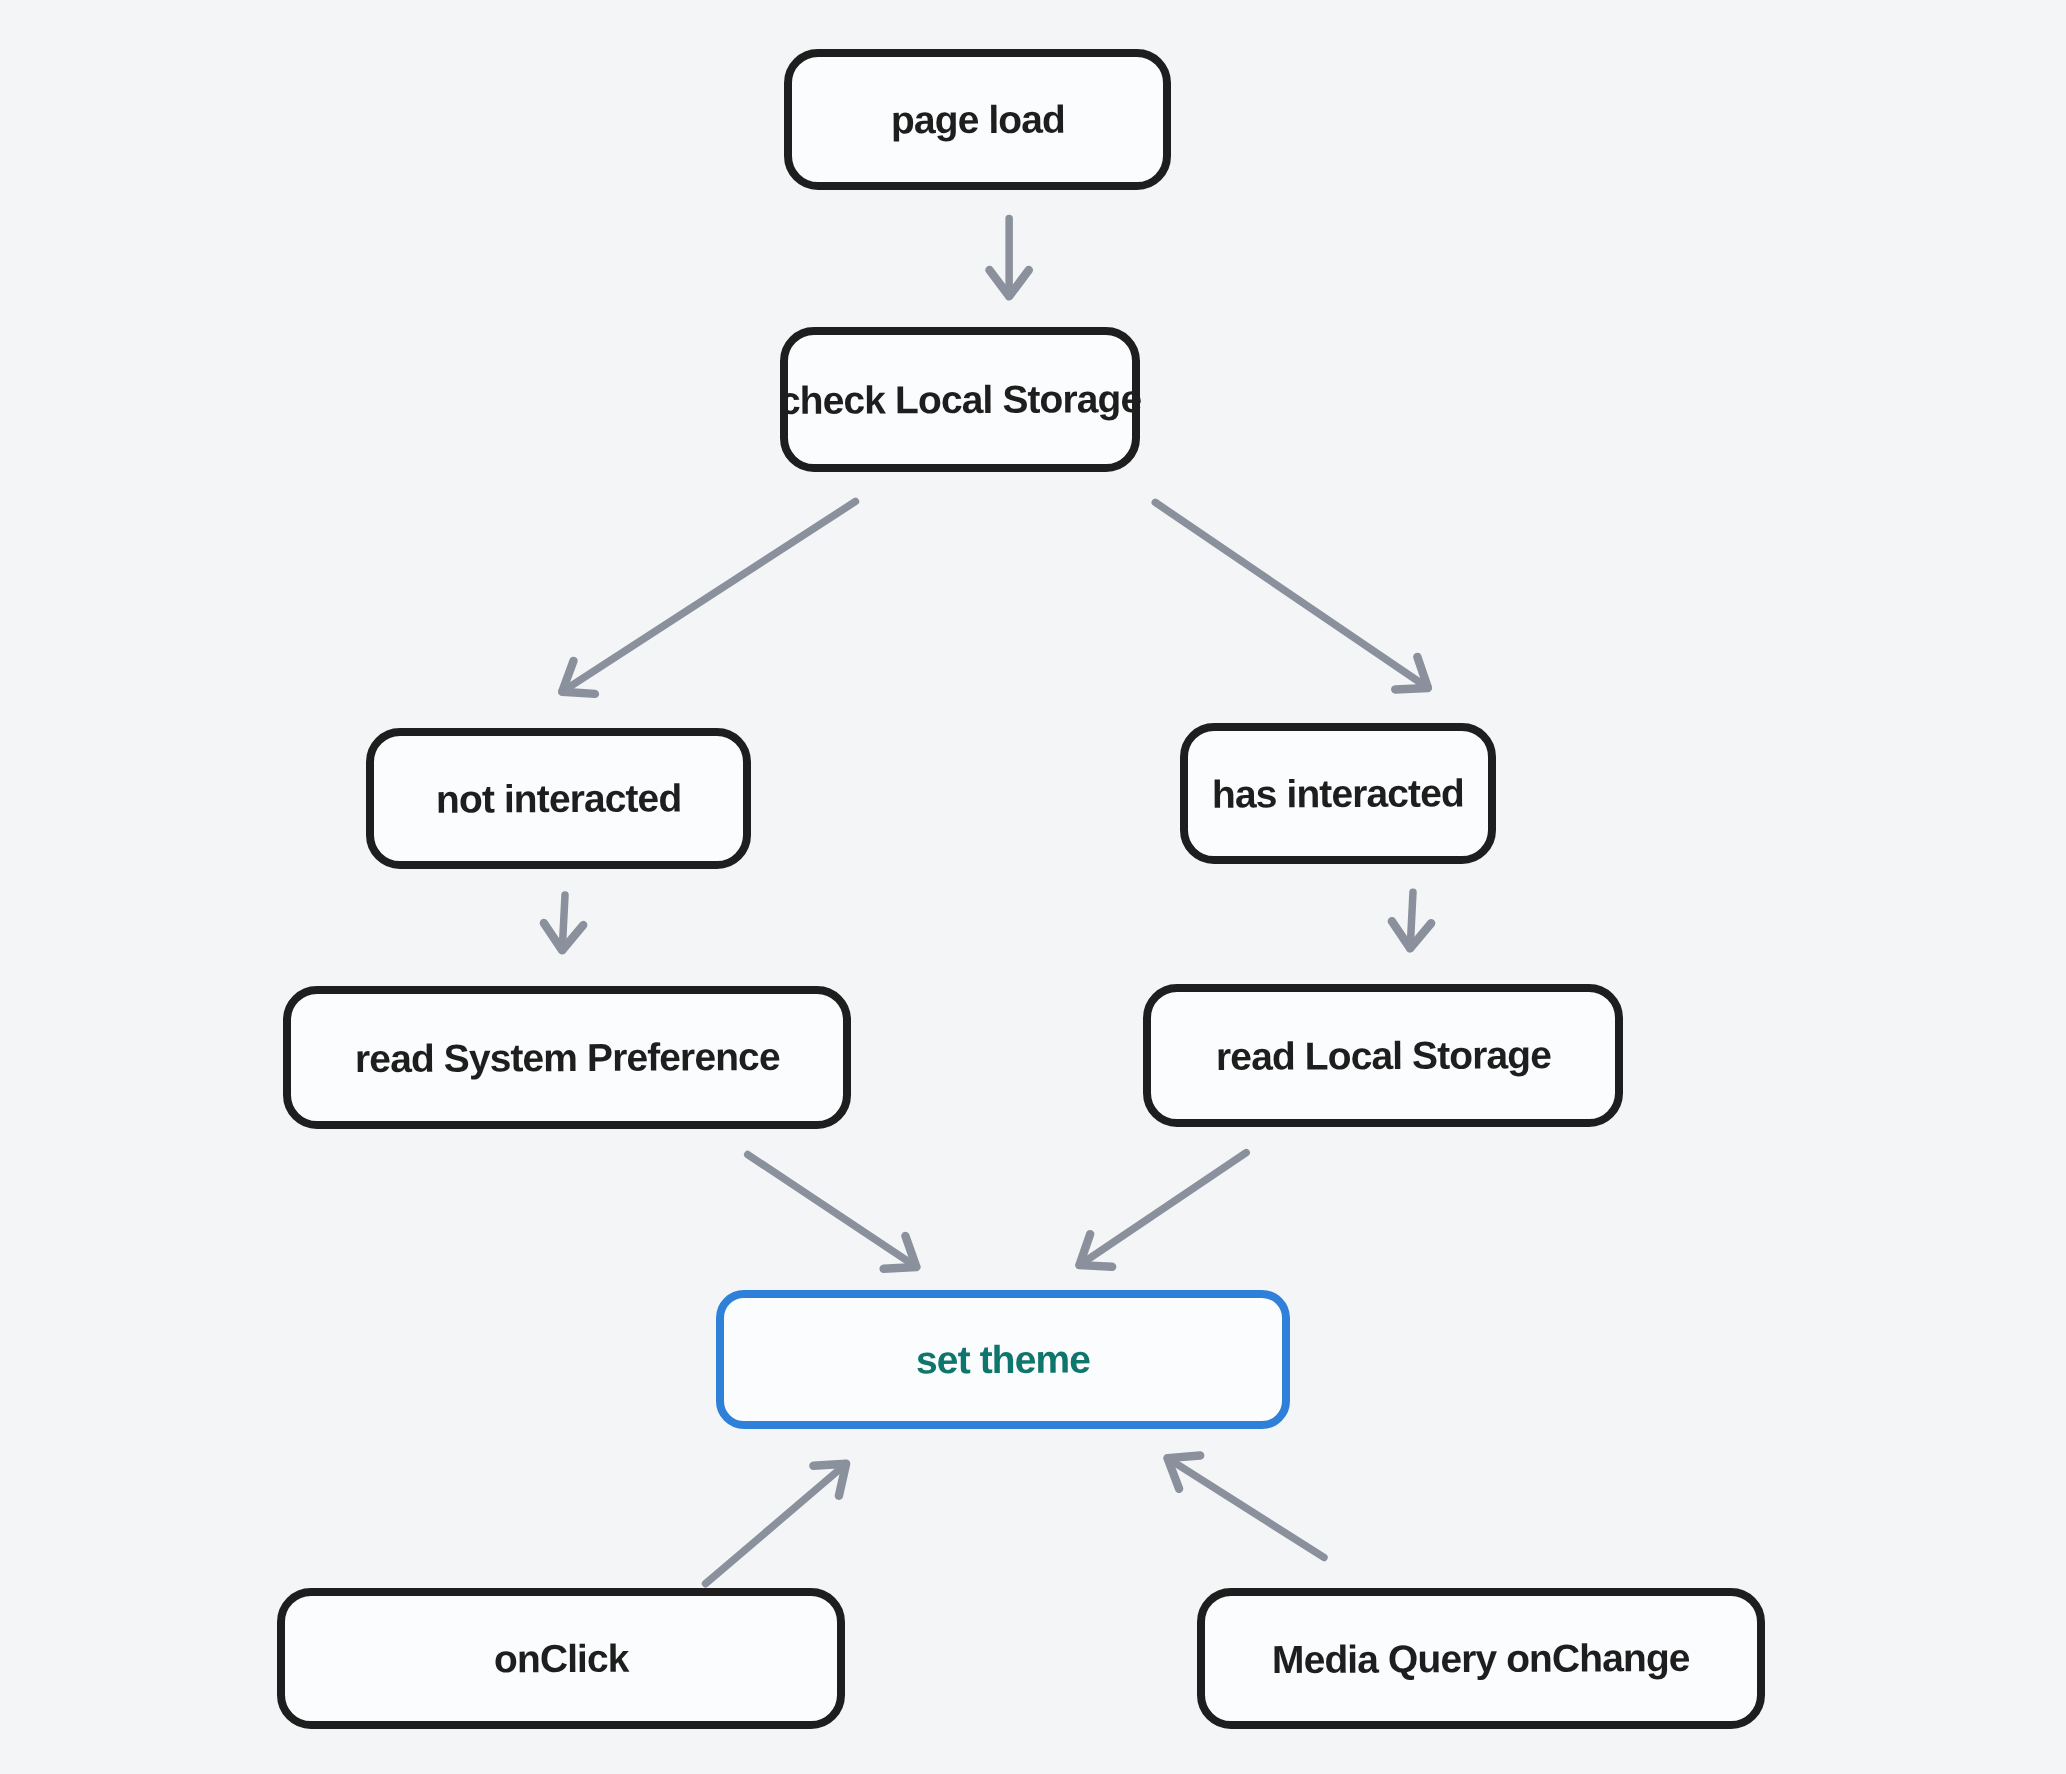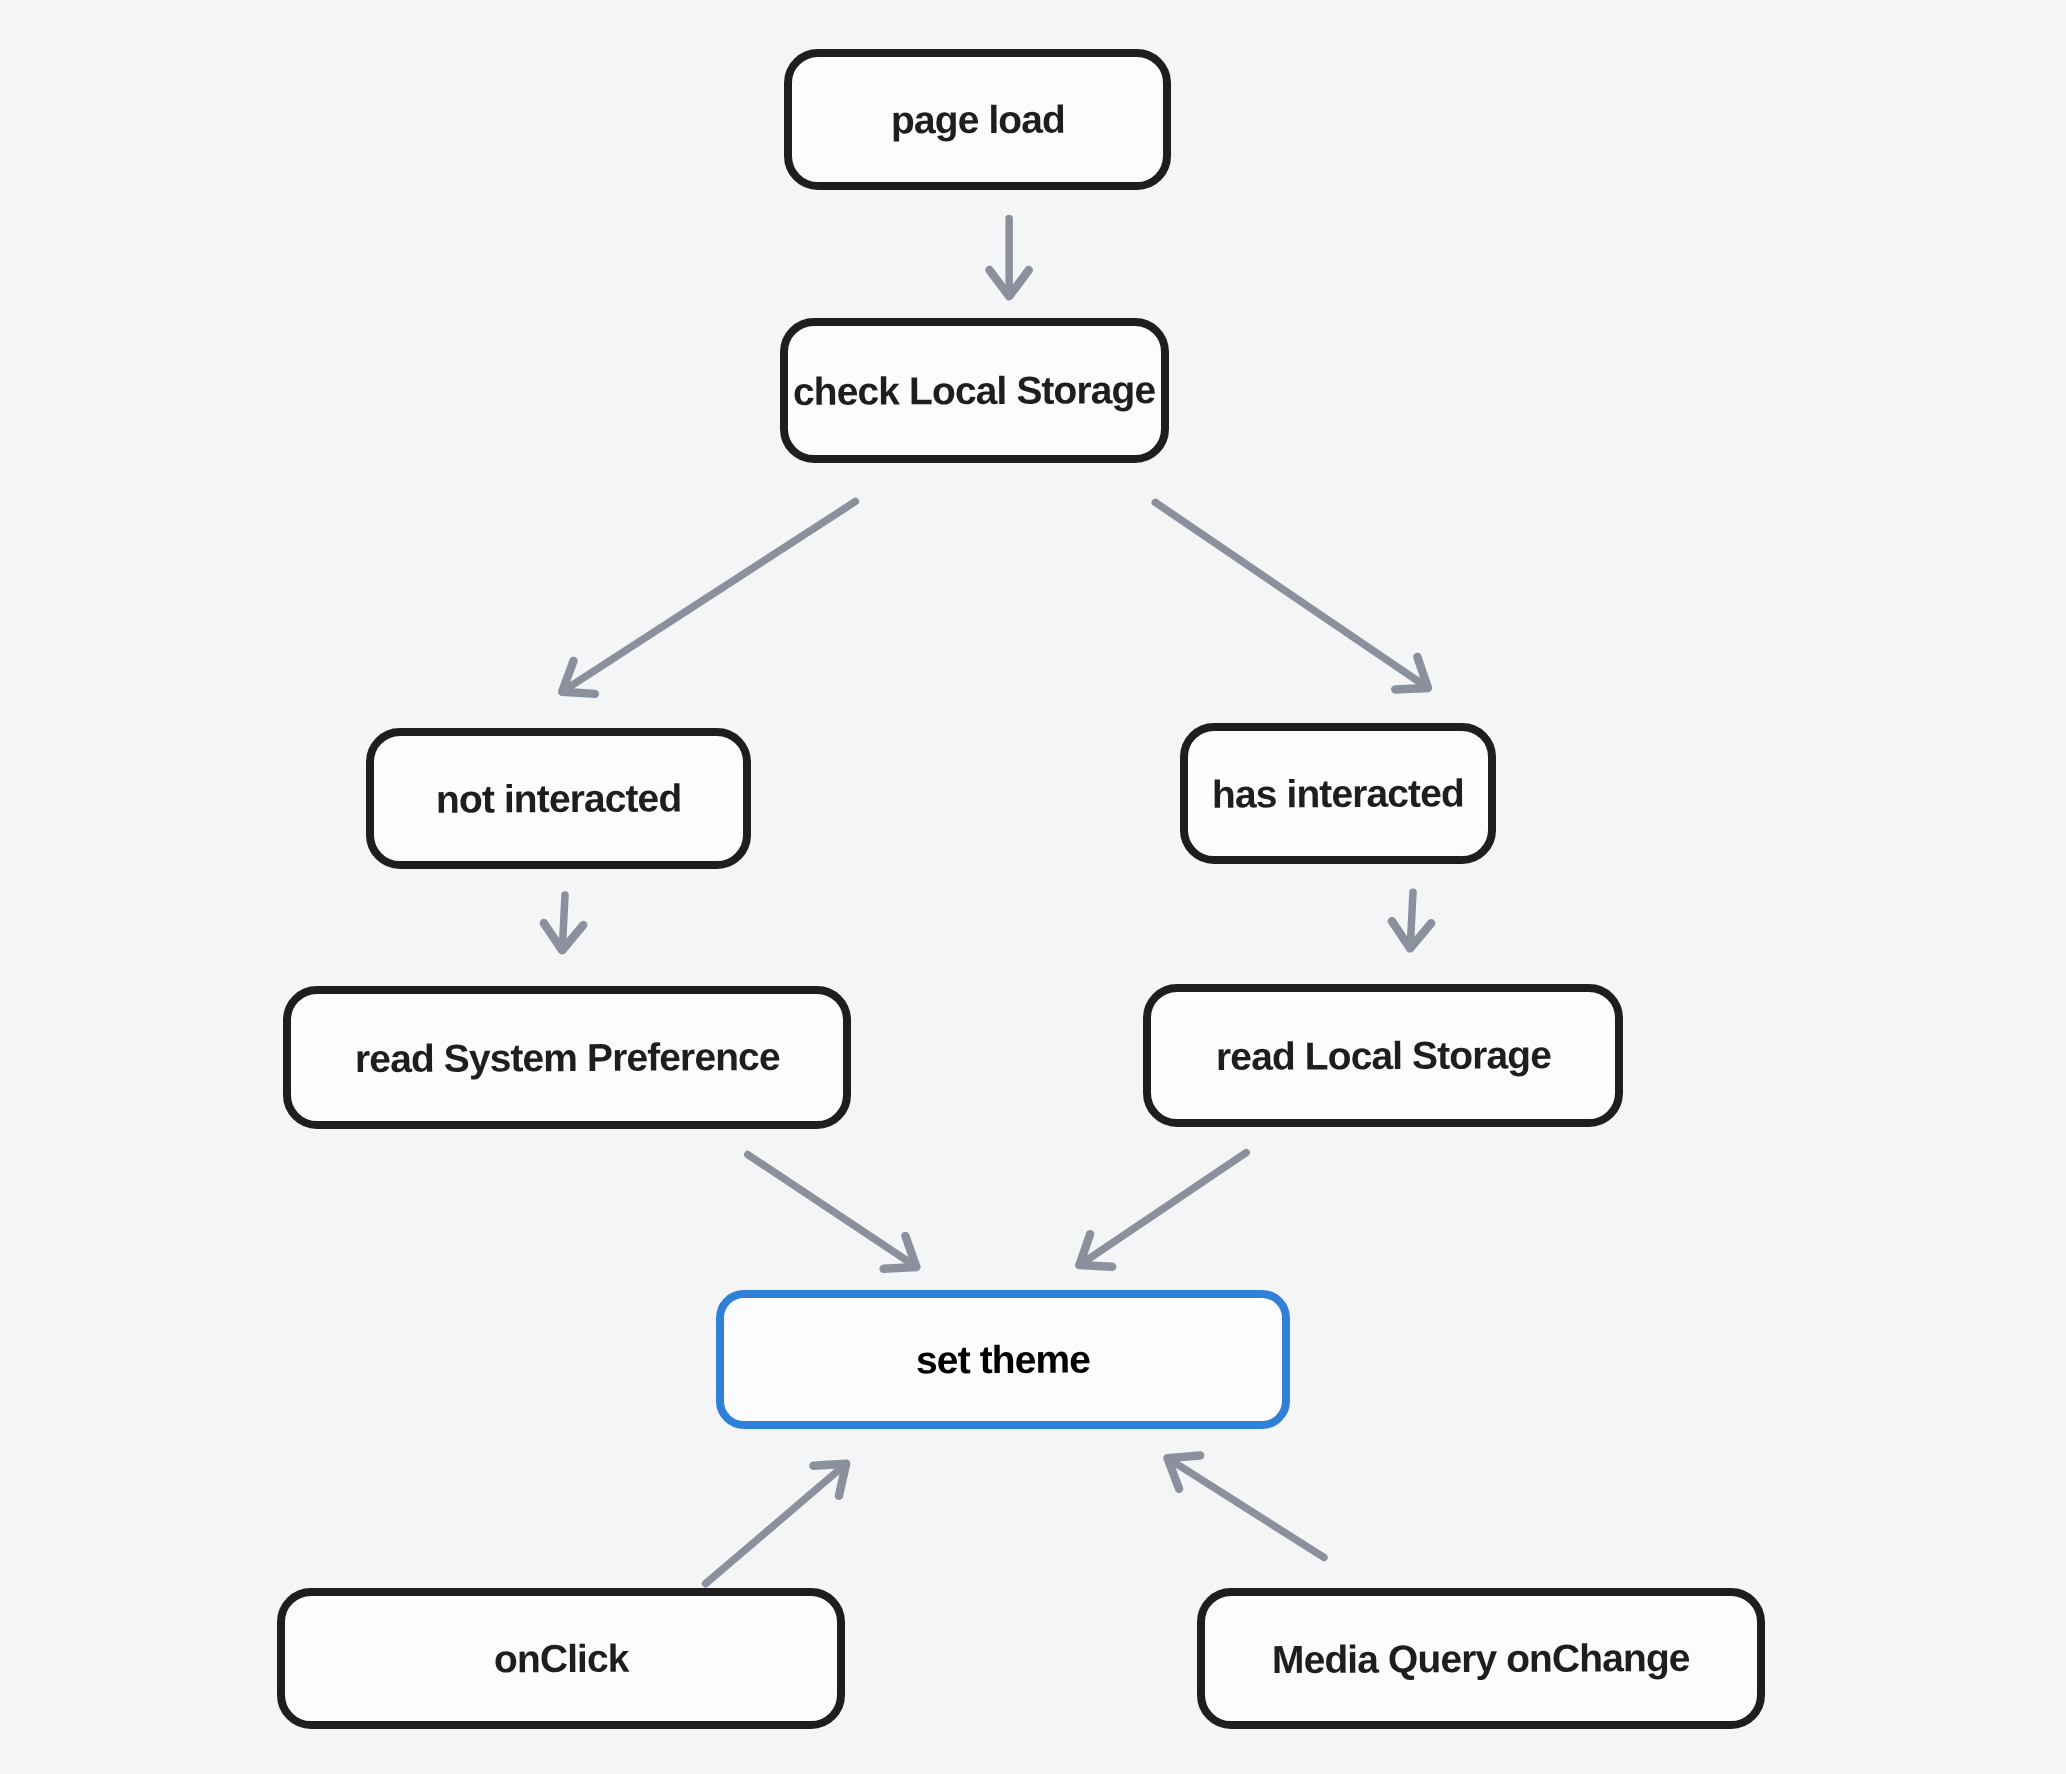--- a/index.html
+++ b/index.html
@@ -41,21 +41,21 @@
     letter-spacing: -0.9px;
     color: #1e1e1e;
     white-space: nowrap;
     transform: rotate(-0.3deg);
   }
   .node.accent {
     border-color: #2f80d9;
     border-radius: 28px;
   }
   .node.accent .node-label {
-    color: #000000;
+    color: #0f766e;
   }
   .edge {
     stroke: #8a919c;
     stroke-width: 8;
     stroke-linecap: round;
     fill: none;
   }
 </style>
 </head>
 <body>
@@ -76,21 +76,21 @@
     <line class="edge" x1="798" y1="1232" x2="978" y2="1352" marker-end="url(#arrowhead)"></line>
     <line class="edge" x1="1330" y1="1230" x2="1152" y2="1350" marker-end="url(#arrowhead)"></line>
     <line class="edge" x1="753" y1="1690" x2="903" y2="1562" marker-end="url(#arrowhead)"></line>
     <line class="edge" x1="1413" y1="1662" x2="1246" y2="1556" marker-end="url(#arrowhead)"></line>
   </svg>
 
   <div class="node" style="left:784px; top:49px; width:387px; height:141px">
     <span class="node-label">page load</span>
   </div>
 
-  <div class="node" style="left:780px; top:318px; width:389px; height:145px">
+  <div class="node" style="left:780px; top:327px; width:360px; height:145px">
     <span class="node-label">check Local Storage</span>
   </div>
 
   <div class="node" style="left:366px; top:728px; width:385px; height:141px">
     <span class="node-label">not interacted</span>
   </div>
 
   <div class="node" style="left:1180px; top:723px; width:316px; height:141px">
     <span class="node-label">has interacted</span>
   </div>

